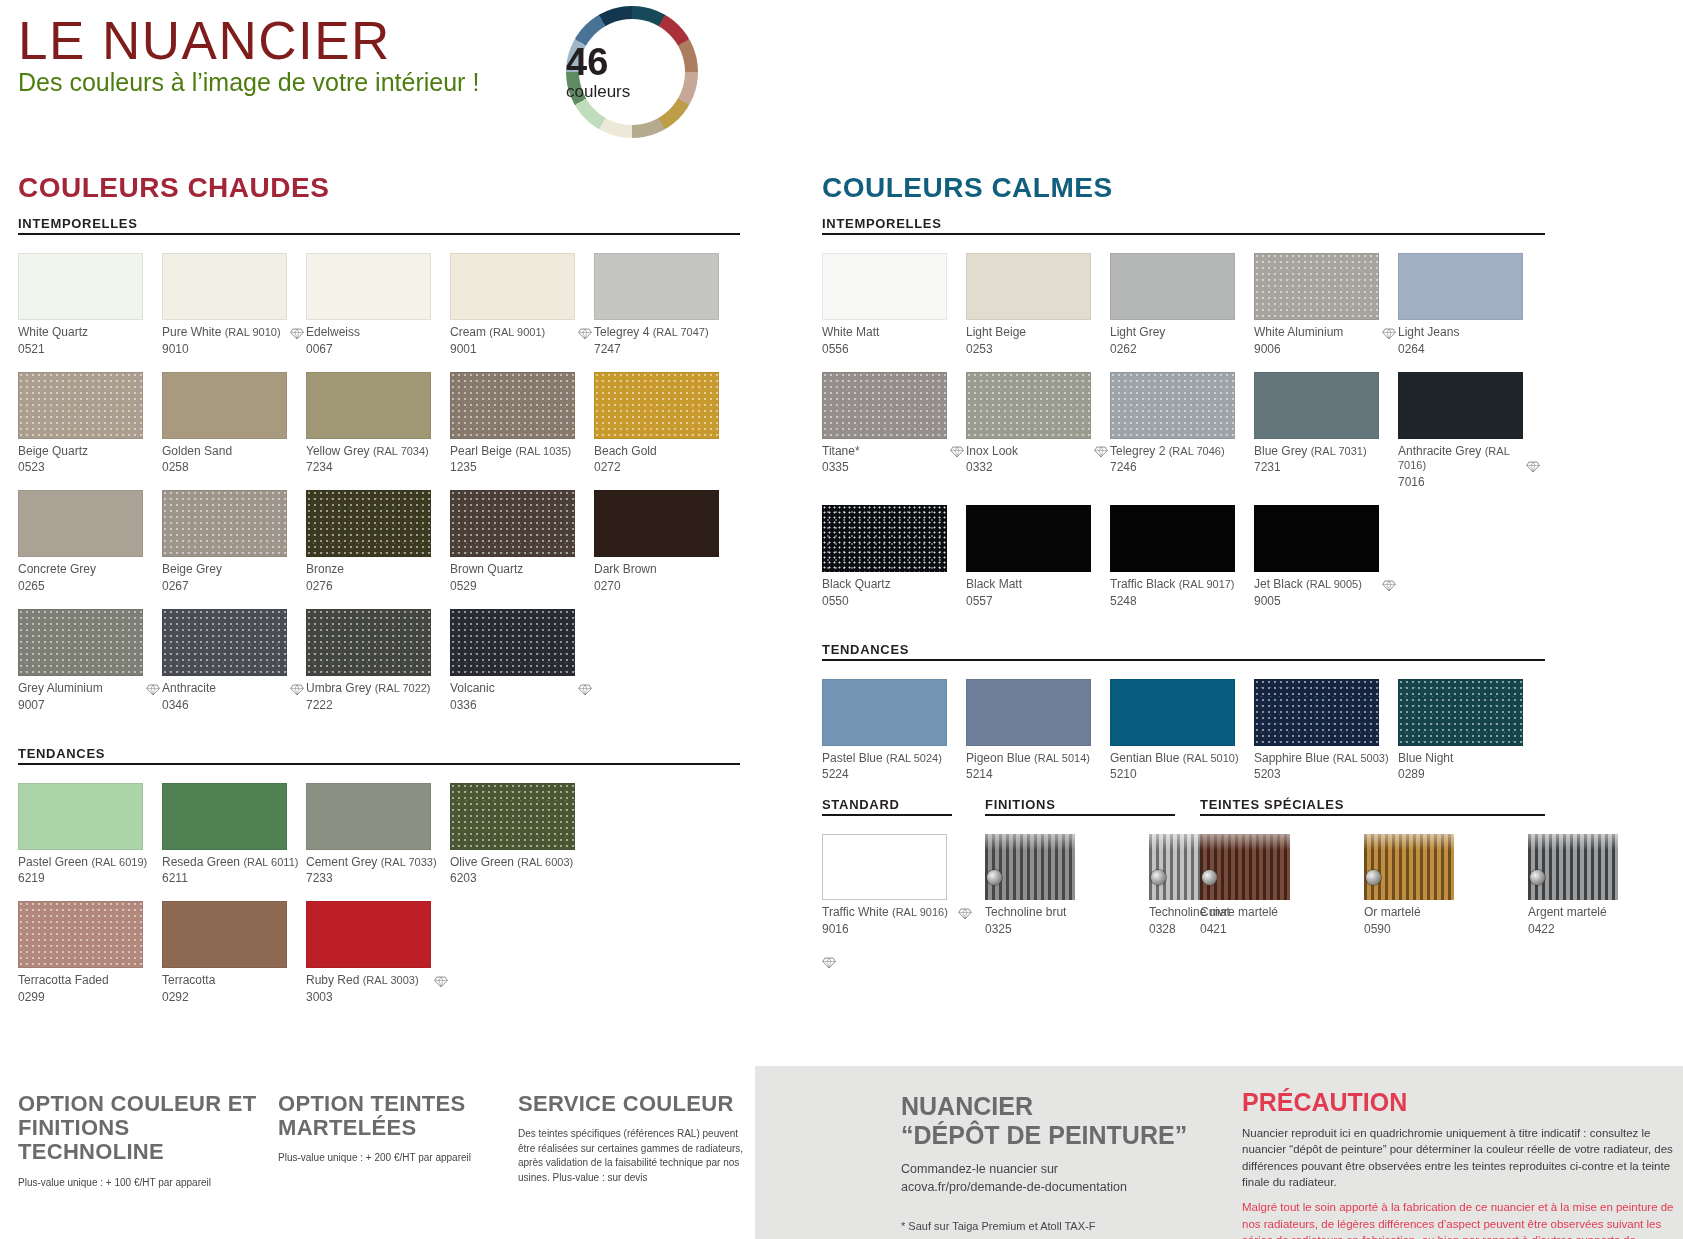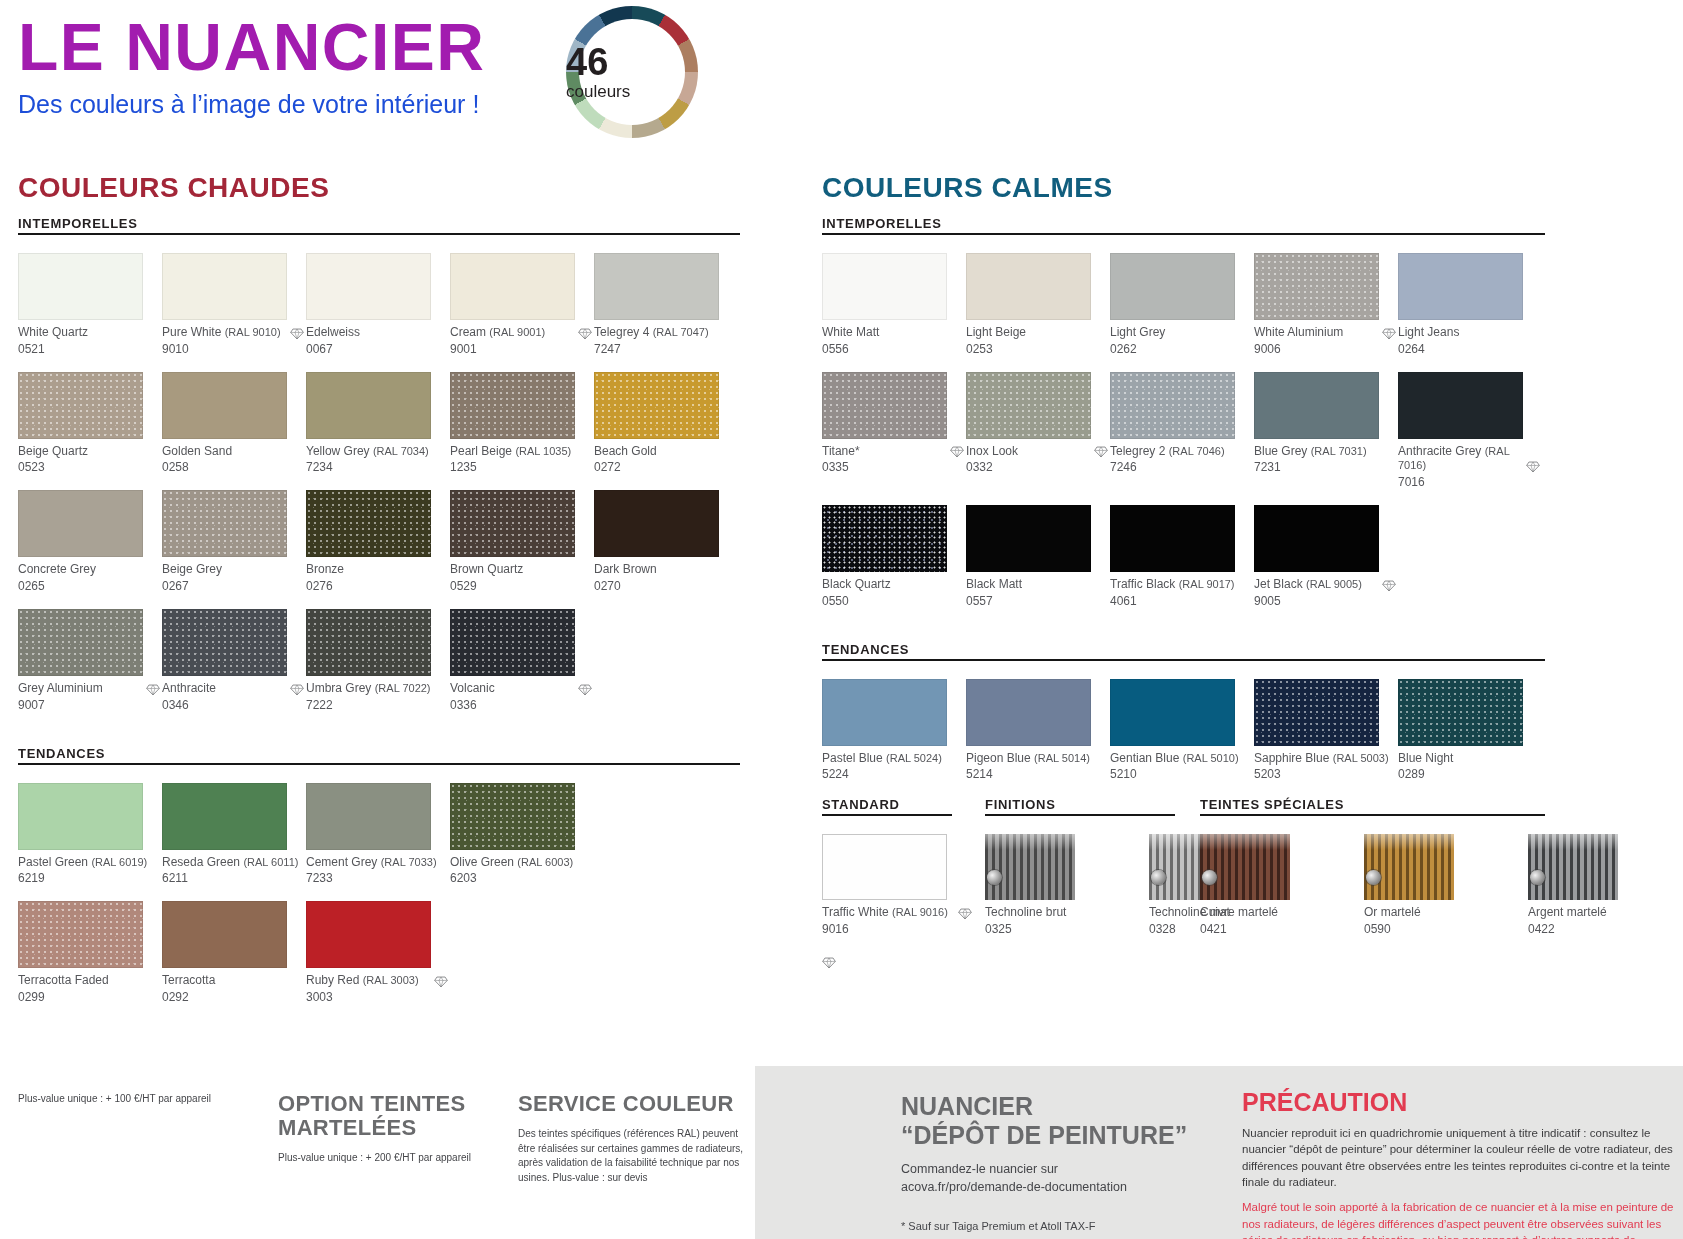--- a/index.html
+++ b/index.html
@@ -1,21 +1,21 @@
 <!DOCTYPE html>
 <html><head>
 <meta charset="utf-8">
 <style>
   html,body{margin:0;padding:0;background:#fff;width:1683px;height:1239px;overflow:hidden;
     font-family:"Liberation Sans",sans-serif;color:#55565A;position:relative}
   .page{position:absolute;inset:0}
   
   .header{position:absolute;left:18px;top:14px}
-  .title{font-size:66px;font-weight:bold;color:#a21caf;letter-spacing:1.5px;line-height:1;margin:0}
-  .subtitle{font-size:25px;color:#1d4ed8;margin-top:10px}
+  .title{font-size:53px;font-weight:normal;color:#7f1d1d;letter-spacing:1.5px;line-height:1;margin:0}
+  .subtitle{font-size:25px;color:#4d7c0f;margin-top:1px}
   .badge{position:absolute;left:566px;top:6px;width:132px;height:132px;border-radius:50%}
   .badge::after{content:"";position:absolute;inset:13px;background:#fff;border-radius:50%}
   .badge-inner{position:absolute;inset:0;display:flex;flex-direction:column;align-items:flex-start;justify-content:center;z-index:1}
   .badge-count{font-size:38px;font-weight:bold;color:#231F20;line-height:1}
   .badge-label{font-size:17px;color:#231F20;margin-top:1px}
   
   .col{position:absolute;top:172px}
   .col-left{left:18px;width:722px}
   .col-right{left:822px;width:723px}
   .section-title{font-size:28px;font-weight:bold;letter-spacing:.5px;margin:0 0 12px 0}
@@ -449,21 +449,21 @@
               <div class="lblrow">
                 <span class="nm">Black Matt</span>
               </div>
               <div class="code">0557</div>
             </div>
             <div class="cell">
               <div class="chip" style="background:#050505"></div>
               <div class="lblrow">
                 <span class="nm">Traffic Black <span class="ral">(RAL 9017)</span></span>
               </div>
-              <div class="code">4061</div>
+              <div class="code">5248</div>
             </div>
             <div class="cell">
               <div class="chip" style="background:#040404"></div>
               <div class="lblrow">
                 <span class="nm">Jet Black <span class="ral">(RAL 9005)</span></span>
                 <svg class="dia" viewBox="0 0 24 20" width="14" height="12">
                   <g fill="none" stroke="#77787B">
                     <path stroke-width="1.4" d="M5 1.5h14l3.8 5.8L12 18.5 1.2 7.3z"></path>
                     <path stroke-width="0.9" d="M1.2 7.3h21.6M8.6 7.3L12 1.5l3.4 5.8M8.6 7.3L12 18.5l3.4-11.2"></path>
                   </g>
@@ -596,20 +596,21 @@
             <g fill="none" stroke="#77787B">
               <path stroke-width="1.4" d="M5 1.5h14l3.8 5.8L12 18.5 1.2 7.3z"></path>
               <path stroke-width="0.9" d="M1.2 7.3h21.6M8.6 7.3L12 1.5l3.4 5.8M8.6 7.3L12 18.5l3.4-11.2"></path>
             </g>
           </svg></span>
     </div>
   </div>
 
   <div class="options">
     <div class="opt1">
+      <div class="opt-title">OPTION COULEUR ET FINITIONS TECHNOLINE</div>
       <div class="opt-body">Plus-value unique : + 100 €/HT par appareil</div>
     </div>
     <div class="opt2">
       <div class="opt-title">OPTION TEINTES MARTELÉES</div>
       <div class="opt-body">Plus-value unique : + 200 €/HT par appareil</div>
     </div>
     <div class="opt3">
       <div class="opt-title">SERVICE COULEUR</div>
       <div class="opt-body">Des teintes spécifiques (références RAL) peuvent être réalisées sur certaines gammes de radiateurs, après validation de la faisabilité technique par nos usines. Plus-value : sur devis</div>
     </div>

